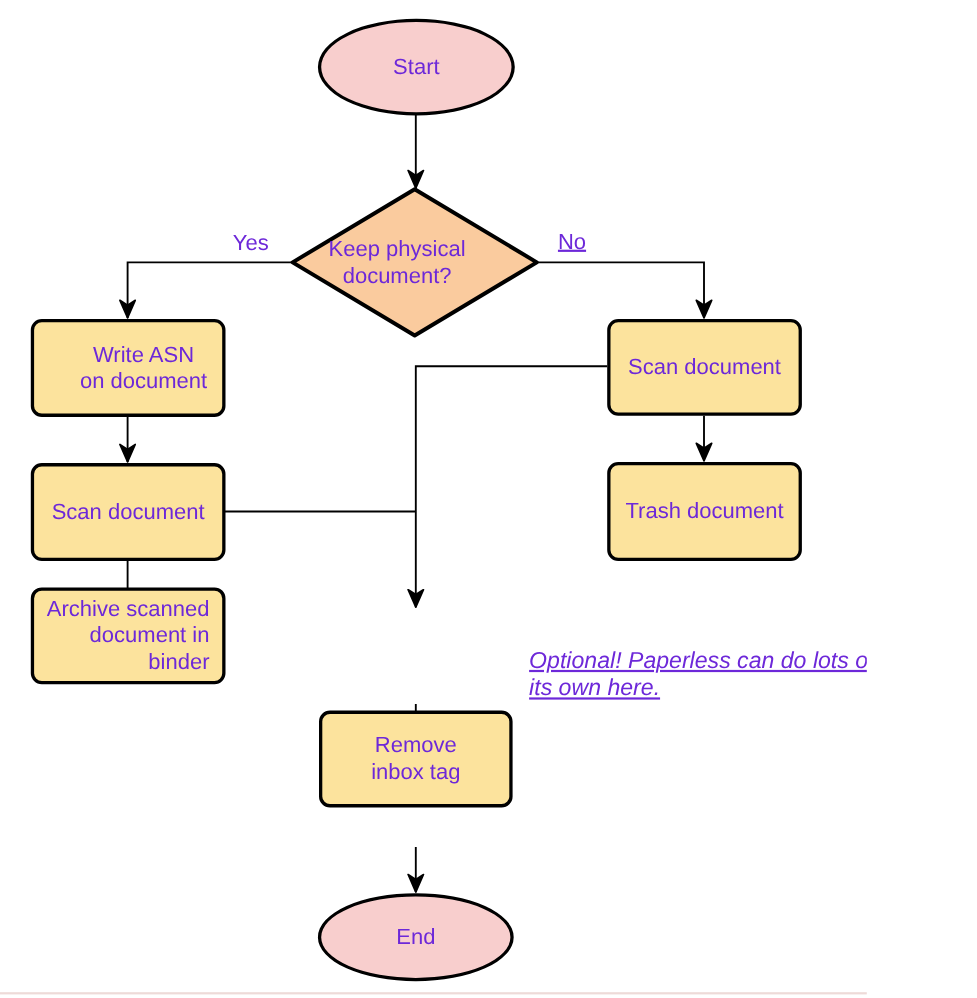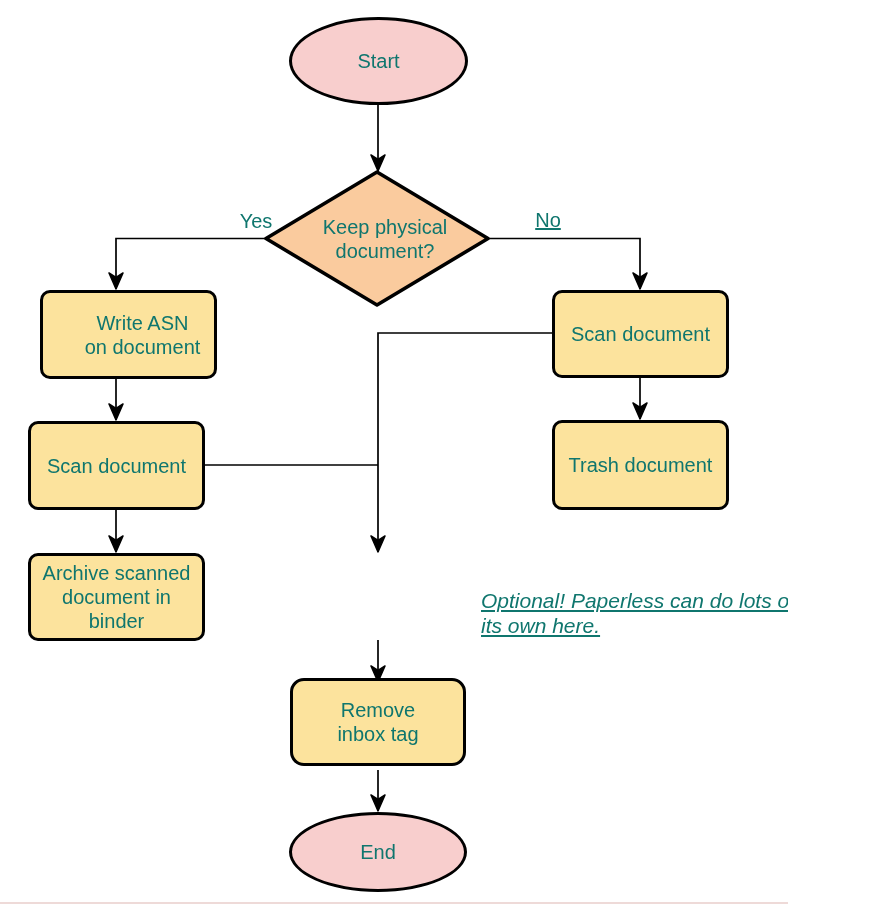--- a/index.html
+++ b/index.html
@@ -3,21 +3,21 @@
 <meta charset="utf-8">
 <style>
   html, body { margin: 0; padding: 0; background: #ffffff; }
   .stage {
     position: relative;
     width: 788px;
     height: 907px;
     background: #ffffff;
     overflow: hidden;
     font-family: "Liberation Sans", sans-serif;
-    color: #0f766e;
+    color: #6d28d9;
   }
   .wires { position: absolute; left: 0; top: 0; }
   .edge {
     fill: none;
     stroke: #000000;
     stroke-width: 1.7px;
   }
   .diamond {
     fill: #FACB9E;
     stroke: #000000;
@@ -48,21 +48,20 @@
   .diamond-label {
     background: transparent;
     border: none;
   }
   .edge-label {
     position: absolute;
     font-size: 20px;
     line-height: 22px;
     transform: translateX(-50%);
     white-space: nowrap;
-    margin-left: 28px;
   }
   .note {
     position: absolute;
     left: 481px;
     top: 588px;
     width: 402px;
     font-size: 21px;
     line-height: 25px;
     font-style: italic;
     white-space: pre-line;
@@ -100,56 +99,56 @@
     <path class="edge" d="M552,333 L378,333 L378,552" marker-end="url(#arrowhead)"></path>
     <path class="edge" d="M204,465 L378,465"></path>
     <path class="edge" d="M378,640 L378,682" marker-end="url(#arrowhead)"></path>
     <path class="edge" d="M378,770 L378,811" marker-end="url(#arrowhead)"></path>
   </svg>
 
   <div class="node ellipse" style="left:289px; top:17px; width:179px; height:88px;">
     <span>Start</span>
   </div>
 
-  <div class="node diamond-label" style="left:300px; top:212px; width:170px; height:53px;">
+  <div class="node diamond-label" style="left:276px; top:212px; width:170px; height:53px;">
     <span>Keep physical
 document?</span>
   </div>
 
   <div class="edge-label" style="left:228px; top:210px;">Yes</div>
   <div class="edge-label" style="left:520px; top:209px;text-decoration:underline;">No</div>
 
-  <div class="node rect" style="left:40px; top:290px; width:177px; height:89px;padding-left:28px;">
+  <div class="node rect" style="left:28px; top:290px; width:177px; height:89px;padding-left:28px;">
     <span>Write ASN
 on document</span>
   </div>
 
   <div class="node rect" style="left:28px; top:421px; width:177px; height:89px;">
     <span>Scan document</span>
   </div>
 
-  <div class="node rect" style="left:28px; top:553px; width:177px; height:88px;">
+  <div class="node rect" style="left:28px; top:534px; width:177px; height:88px;text-align:right;">
     <span>Archive scanned
 document in
 binder</span>
   </div>
 
   <div class="node rect" style="left:552px; top:290px; width:177px; height:88px;">
     <span>Scan document</span>
   </div>
 
   <div class="node rect" style="left:552px; top:420px; width:177px; height:90px;text-align:right;">
     <span>Trash document</span>
   </div>
 
 
   <div class="note">Optional! Paperless can do lots of work on
 its own here.</div>
 
-  <div class="node rect" style="left:290px; top:678px; width:176px; height:88px;border-radius:14px;">
+  <div class="node rect" style="left:290px; top:646px; width:176px; height:88px;">
     <span>Remove
 inbox tag</span>
   </div>
 
   <div class="node ellipse" style="left:289px; top:812px; width:178px; height:80px;">
     <span>End</span>
   </div>
 
   <div class="bottom-edge"></div>
 

